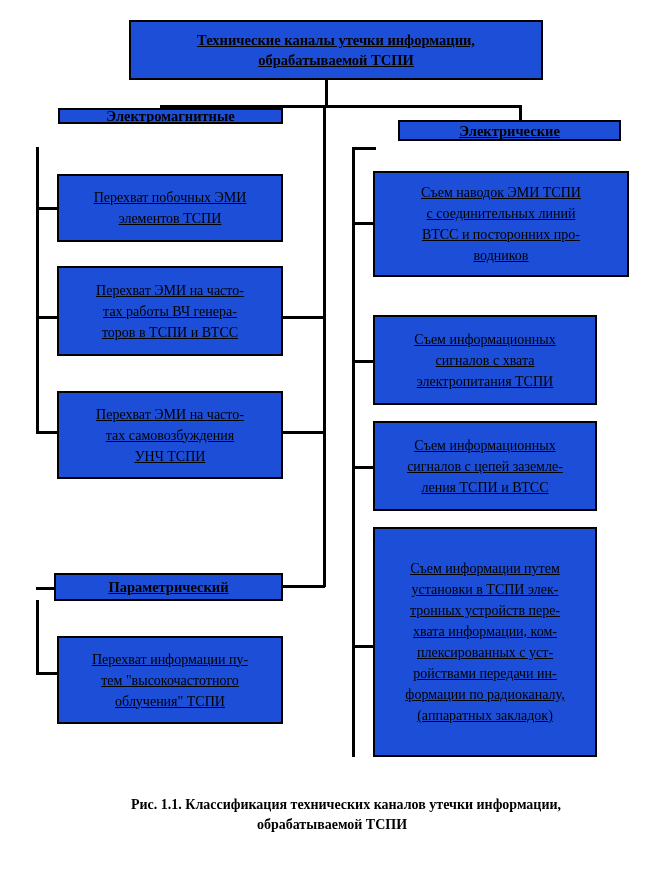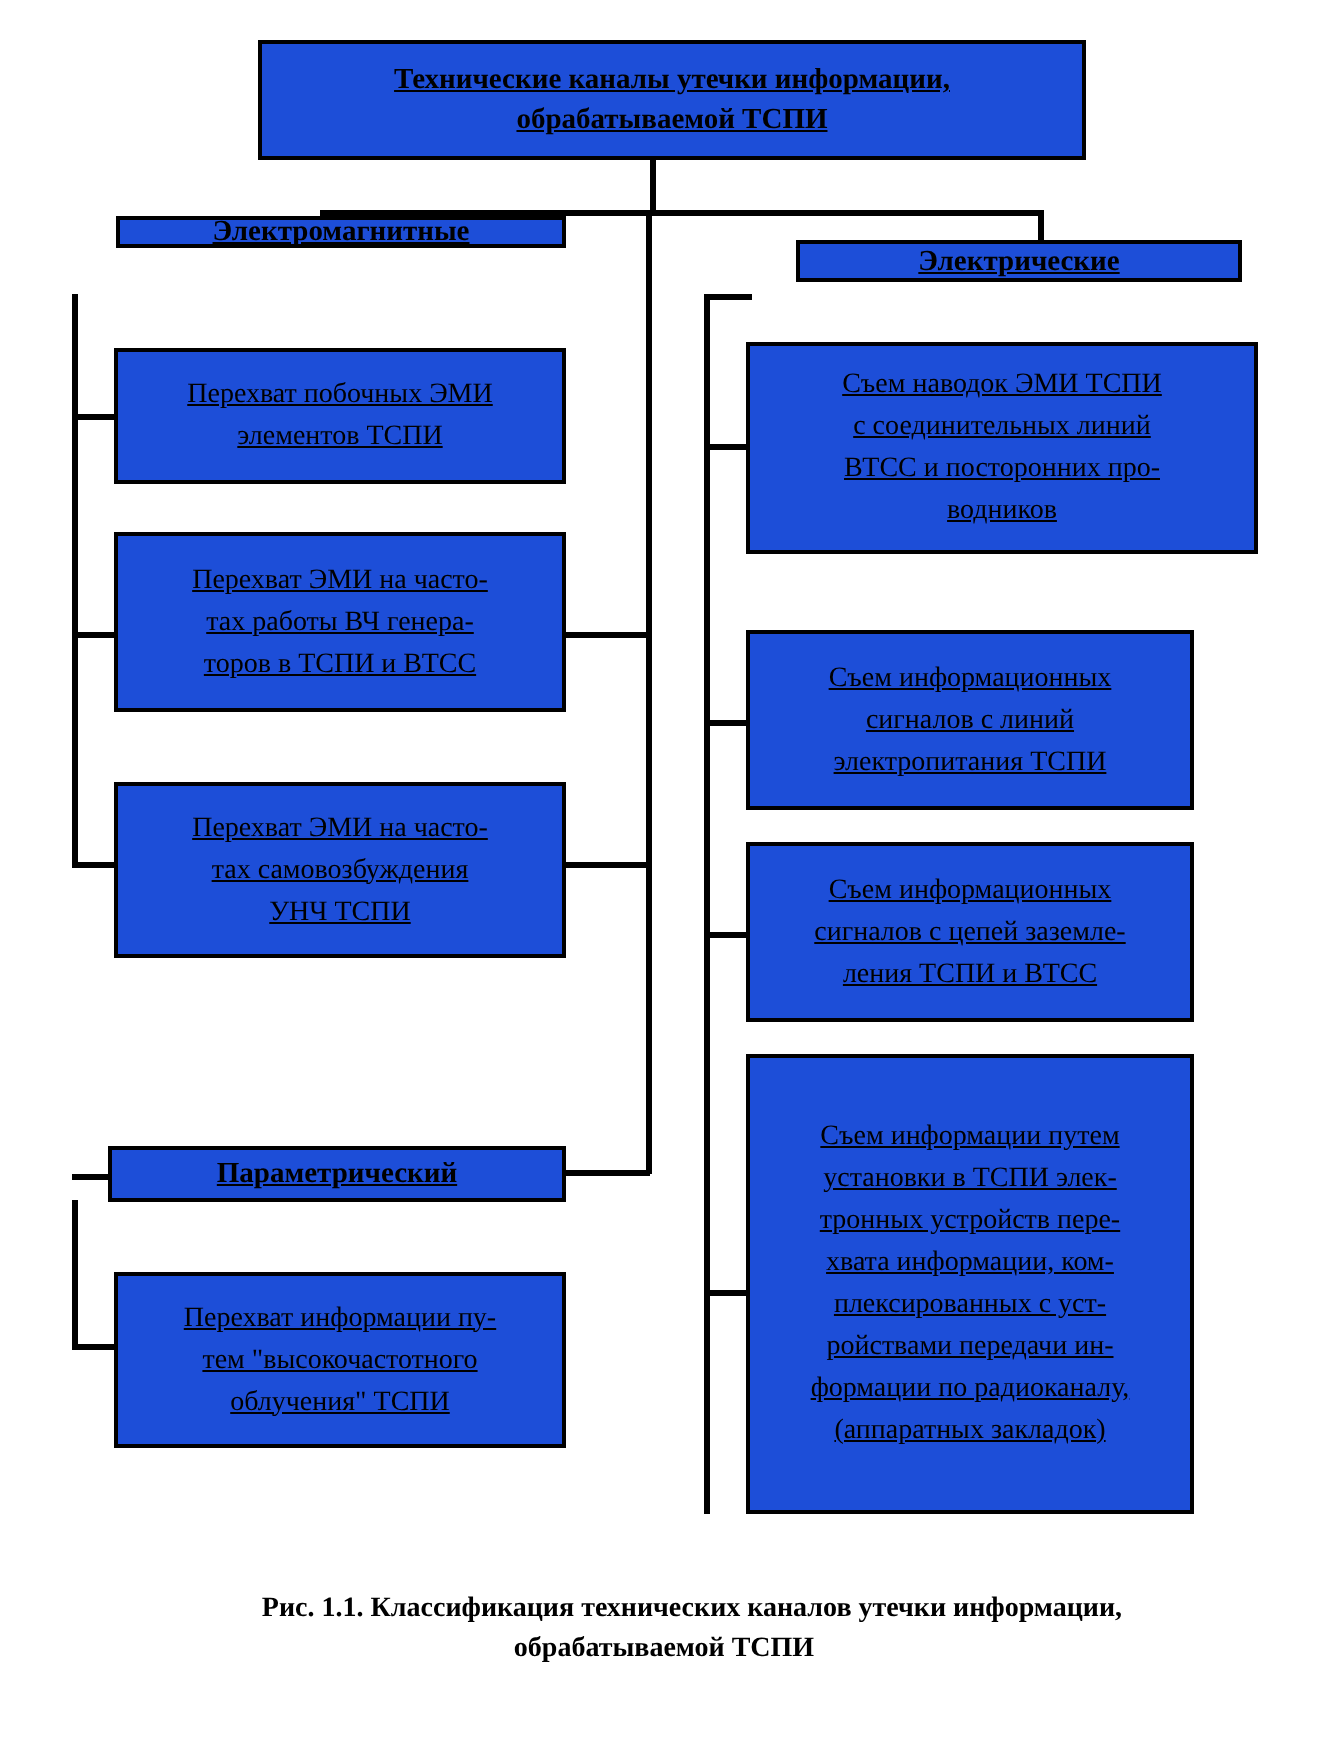--- a/index.html
+++ b/index.html
@@ -153,21 +153,21 @@
 
   <div class="node leaf-node" style="left:373px; top:171px; width:256px; height:106px;">
     <span class="line">Съем наводок ЭМИ ТСПИ</span>
     <span class="line">с соединительных линий</span>
     <span class="line">ВТСС и посторонних про-</span>
     <span class="line">водников</span>
   </div>
 
   <div class="node leaf-node" style="left:373px; top:315px; width:224px; height:90px;">
     <span class="line">Съем информационных</span>
-    <span class="line">сигналов с линий</span>
+    <span class="line">сигналов с хвата</span>
     <span class="line">электропитания ТСПИ</span>
   </div>
 
   <div class="node leaf-node" style="left:373px; top:421px; width:224px; height:90px;">
     <span class="line">Съем информационных</span>
     <span class="line">сигналов с цепей  заземле-</span>
     <span class="line">ления ТСПИ и ВТСС</span>
   </div>
 
   <div class="node leaf-node" style="left:373px; top:527px; width:224px; height:230px;">

